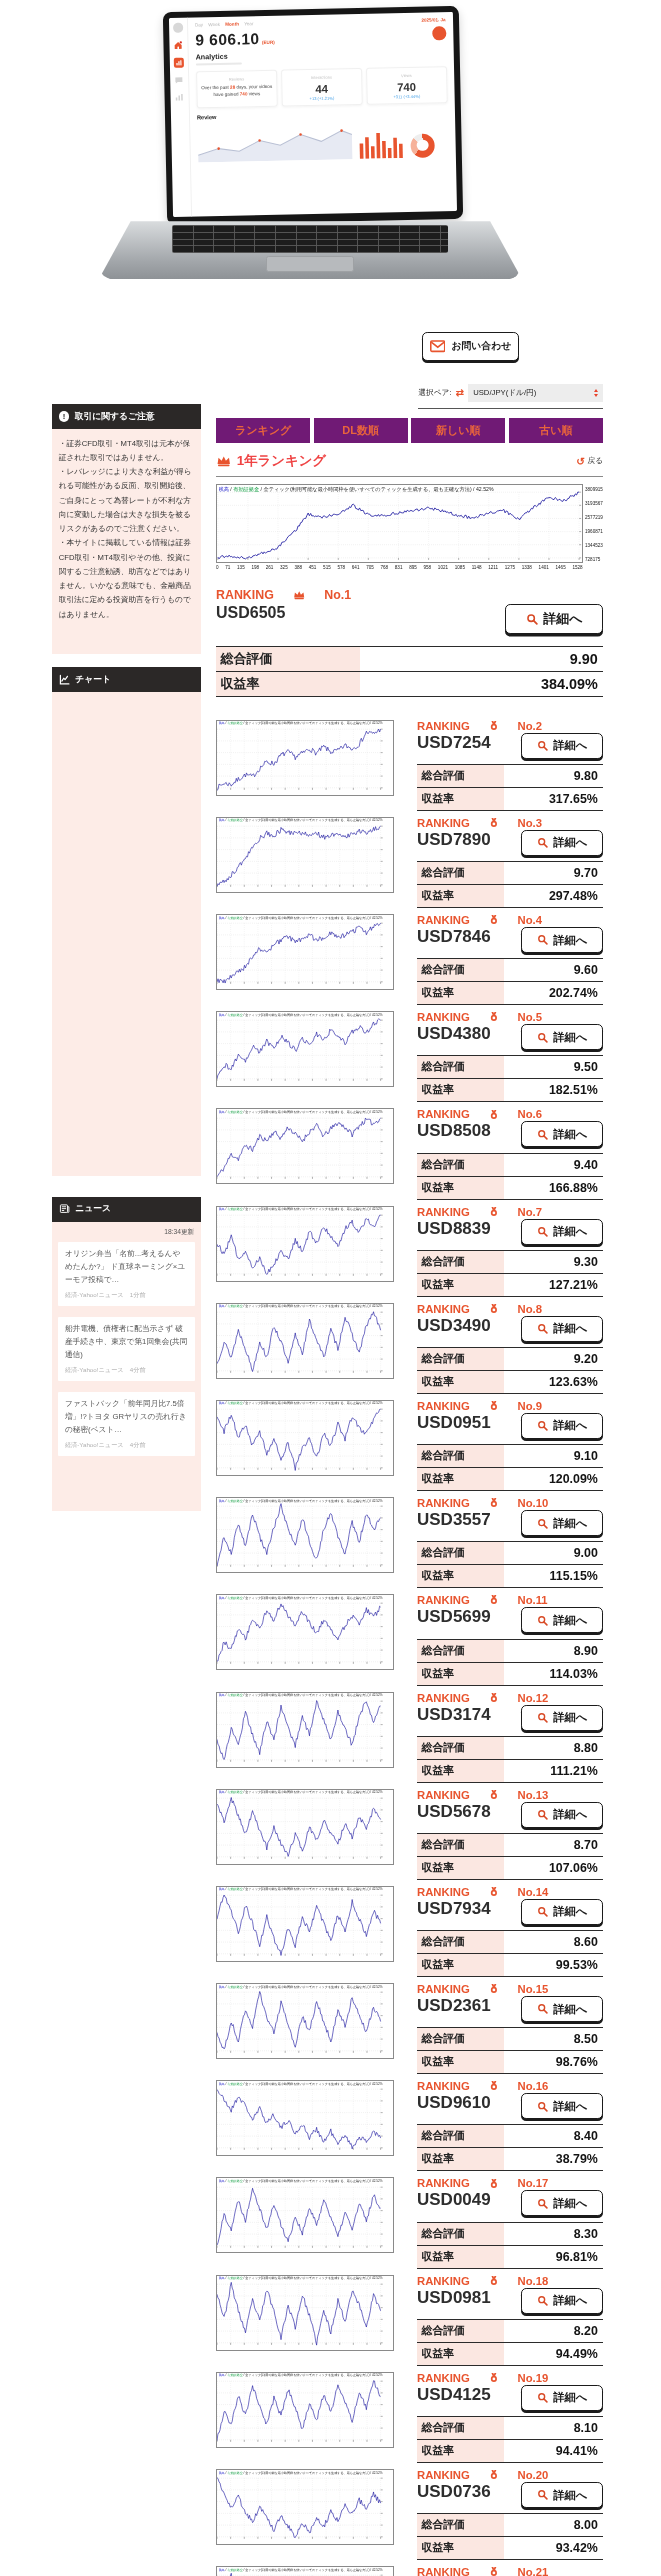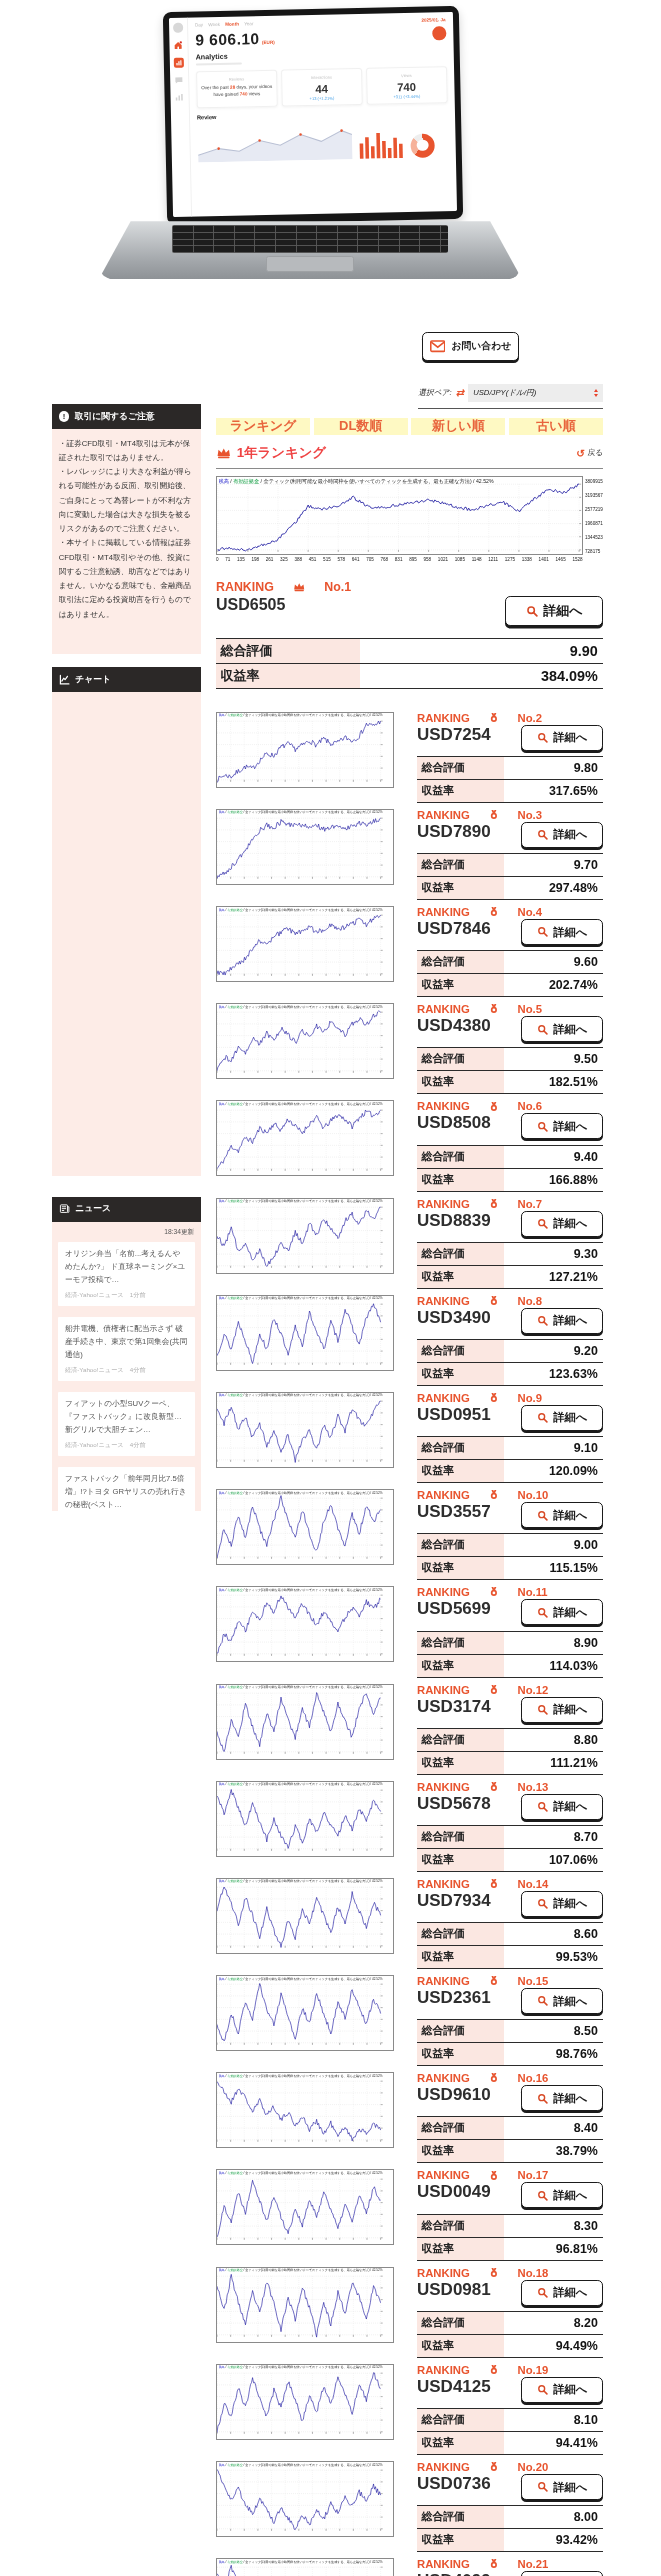--- a/index.html
+++ b/index.html
@@ -54,31 +54,31 @@
 .news-head{margin-top:20.6px;}
 .news-body{background:#fdece7;height:289px;overflow:hidden;padding:4.1px 5.7px;}
 .news-updated{text-align:right;font-size:6.7px;color:#555;margin:2.1px 1px 5.2px;}
 .news-card{background:#fff;border-radius:1px;padding:6.2px 7.2px;margin-bottom:11px;cursor:pointer;}
 .news-title{font-size:7.7px;color:#555;line-height:1.65;}
 .news-meta{margin-top:4.6px;font-size:6.2px;color:#b0b0b0;}
 
 
 .main{position:absolute;left:216px;top:384px;width:387px;}
 .pair-row{display:flex;justify-content:flex-end;}
-.pair-box{display:flex;align-items:center;gap:4.1px;border-bottom:0.5px solid #555;padding-bottom:6px;font-style:italic;}
+.pair-box{display:flex;align-items:center;gap:4.1px;border-bottom:0.5px solid #555;padding-bottom:6px;}
 .pair-label{font-size:7.7px;color:#222;}
 .swap{color:#e8542e;font-weight:bold;font-size:9.8px;line-height:1;}
 .pair-select{width:135px;height:17.5px;background:#ededed;display:flex;align-items:center;justify-content:space-between;padding:0 5.2px;font-size:7.7px;color:#222;cursor:pointer;}
 .sel-arrows{display:flex;flex-direction:column;gap:1.5px;}
 .sel-arrows i{display:block;width:0;height:0;border-left:2.6px solid transparent;border-right:2.6px solid transparent;}
 .sel-arrows .up{border-bottom:3.6px solid #e8442e;}
 .sel-arrows .down{border-top:3.6px solid #e8442e;}
 
 .tab-bar{display:flex;gap:3.6px;margin-top:9.3px;}
-.tab{flex:1;height:17px;background:#fef9c3;color:#e8643c;font-weight:bold;font-size:13px;display:flex;align-items:center;justify-content:center;cursor:pointer;}
+.tab{flex:1;height:25px;background:#701a75;color:#e8643c;font-weight:bold;font-size:11px;display:flex;align-items:center;justify-content:center;cursor:pointer;}
 
 .rank-head{display:flex;align-items:center;margin-top:9.3px;padding-bottom:5.7px;border-bottom:0.5px solid #8a8a8a;}
 .rank-title{font-size:13.4px;font-weight:bold;color:#ef4444;margin-left:5.2px;}
 .back-link{margin-left:auto;display:flex;align-items:center;gap:2.6px;font-size:7.7px;color:#333;cursor:pointer;}
 .back-ic{color:#e8542e;font-size:10.3px;font-weight:bold;}
 
 .big-chart{position:relative;margin-top:7.2px;width:387px;height:94px;}
 .bc-frame{position:absolute;left:0;top:0;width:367px;height:79px;border:0.5px solid #8a8a8a;background:#fff;overflow:hidden;}
 .mt4-head{position:absolute;left:1.5px;top:1px;right:1.5px;white-space:nowrap;overflow:hidden;color:#222;}
 .bc-frame .mt4-head{font-size:5.2px;}
@@ -252,24 +252,20 @@
     </div>
     <div class="news-body">
       <div class="news-updated">18:34更新</div>
       <div id="news-list">
           <div class="news-card">
             <div class="news-title">オリジン弁当「名前...考えるんやめたんか?」 ド直球ネーミング×ユーモア投稿で…</div>
             <div class="news-meta">経済-Yahoo!ニュース　1分前</div>
           </div>
           <div class="news-card">
             <div class="news-title">船井電機、債権者に配当示さず 破産手続き中、東京で第1回集会(共同通信)</div>
-            <div class="news-meta">経済-Yahoo!ニュース　4分前</div>
-          </div>
-          <div class="news-card">
-            <div class="news-title">フィアットの小型SUVクーペ、『ファストバック』に改良新型…新グリルで大胆チェン…</div>
             <div class="news-meta">経済-Yahoo!ニュース　4分前</div>
           </div>
           <div class="news-card">
             <div class="news-title">ファストバック「前年同月比7.5倍増」!?トヨタ GRヤリスの売れ行きの秘密(ベスト…</div>
             <div class="news-meta">経済-Yahoo!ニュース　4分前</div>
           </div>
         </div>
     </div>
   </aside>
 

